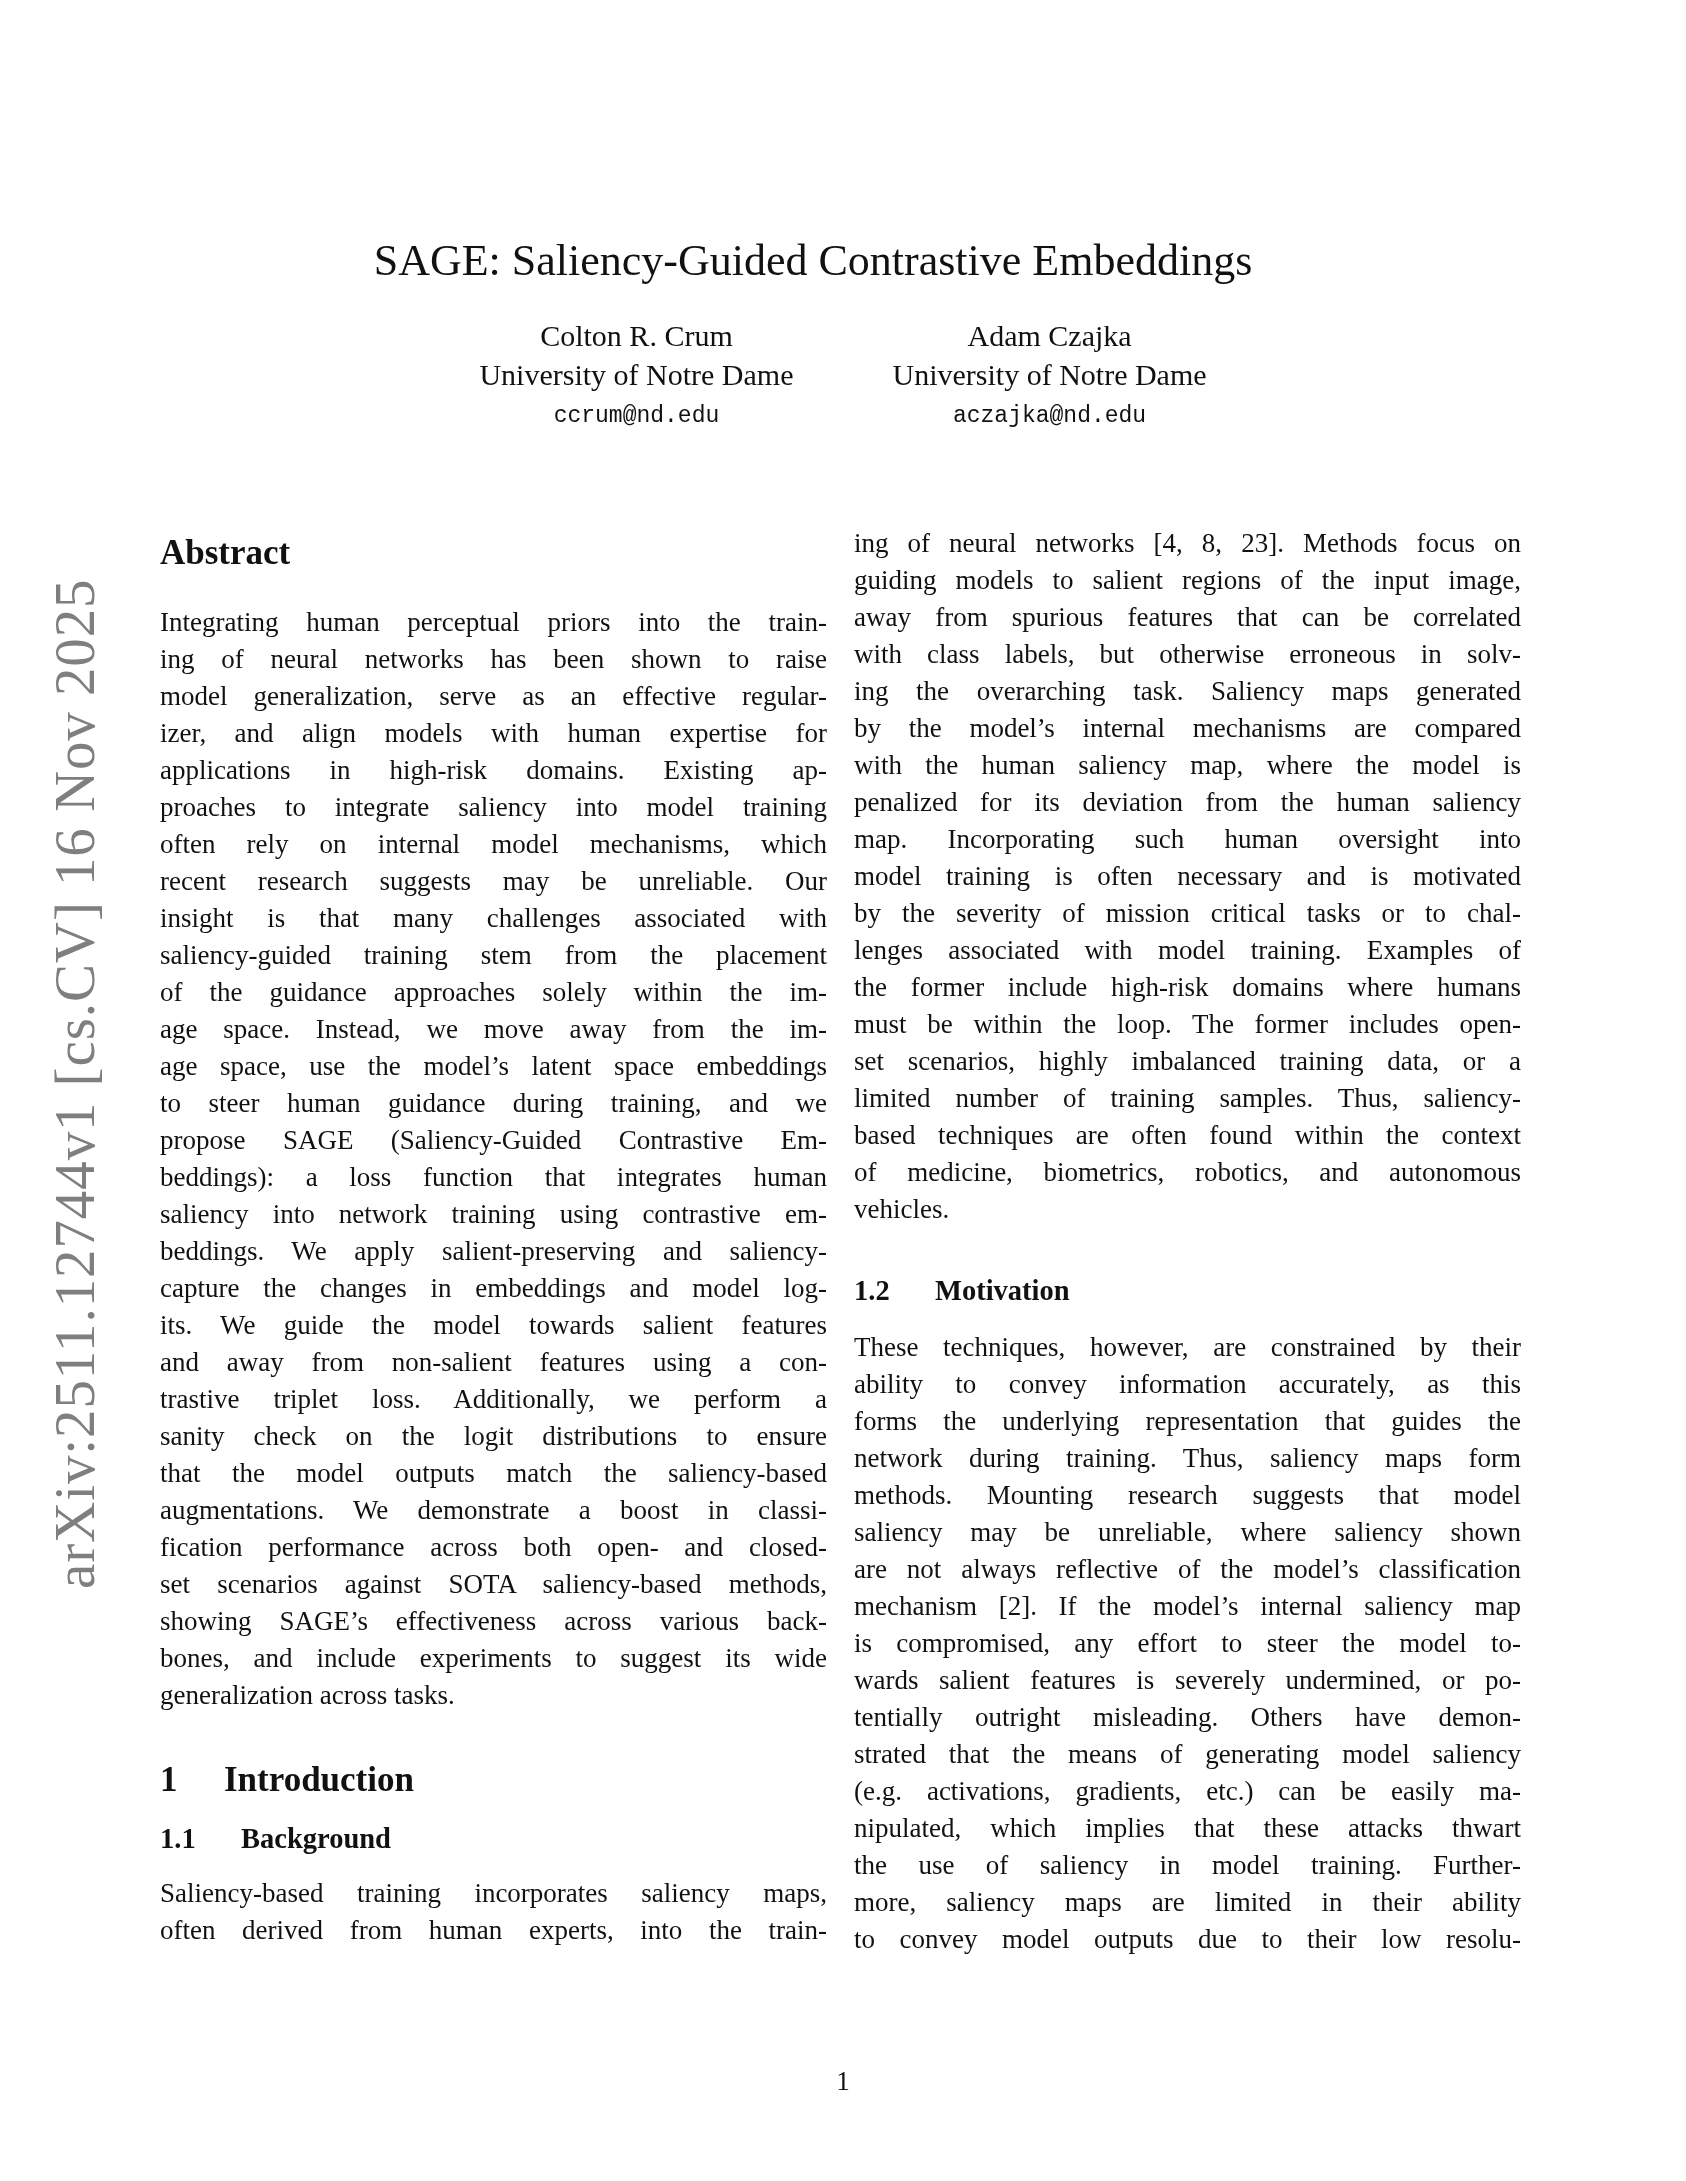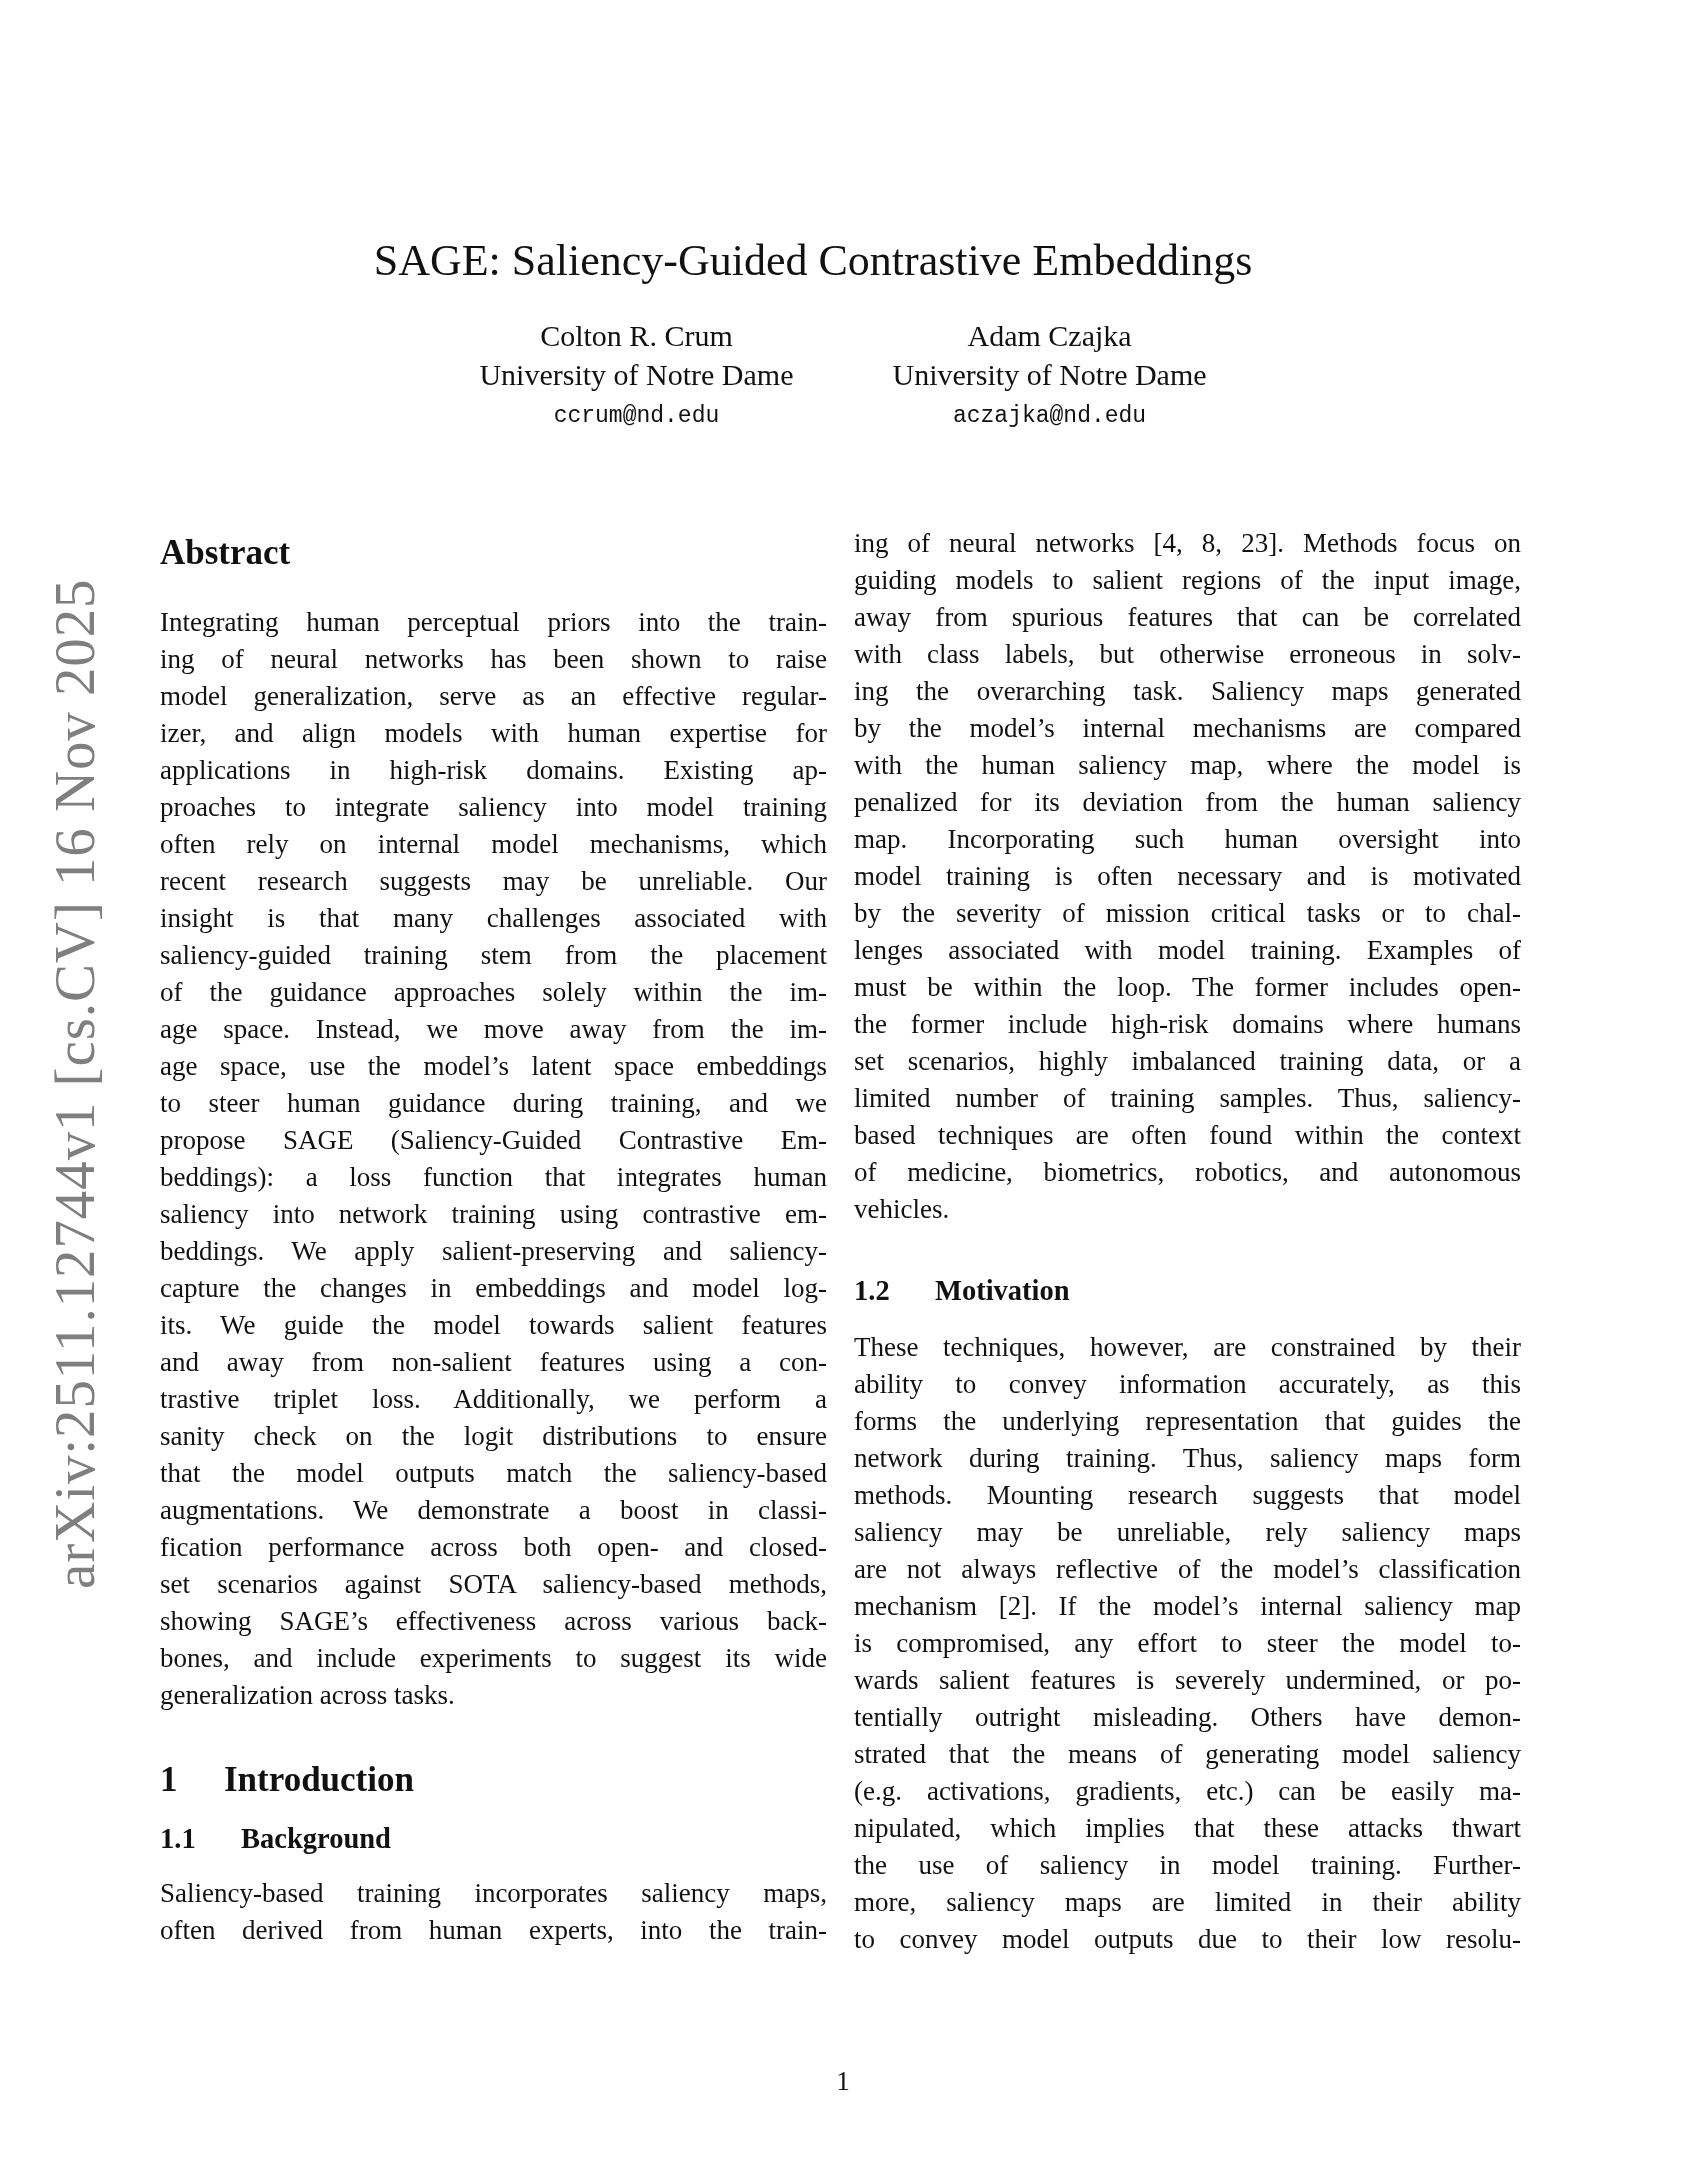--- a/index.html
+++ b/index.html
@@ -106,38 +106,38 @@
       <span class="line">away from spurious features that can be correlated</span>
       <span class="line">with class labels, but otherwise erroneous in solv-</span>
       <span class="line">ing the overarching task. Saliency maps generated</span>
       <span class="line">by the model’s internal mechanisms are compared</span>
       <span class="line">with the human saliency map, where the model is</span>
       <span class="line">penalized for its deviation from the human saliency</span>
       <span class="line">map.  Incorporating such human oversight into</span>
       <span class="line">model training is often necessary and is motivated</span>
       <span class="line">by the severity of mission critical tasks or to chal-</span>
       <span class="line">lenges associated with model training. Examples of</span>
+      <span class="line">the former include high-risk domains where humans</span>
       <span class="line">must be within the loop. The former includes open-</span>
-      <span class="line">the former include high-risk domains where humans</span>
       <span class="line">set scenarios, highly imbalanced training data, or a</span>
       <span class="line">limited number of training samples. Thus, saliency-</span>
       <span class="line">based techniques are often found within the context</span>
       <span class="line">of medicine, biometrics, robotics, and autonomous</span>
       <span class="line last">vehicles.</span>
     </div>
   <div class="subsec-heading right">
     <span class="num">1.2</span><span>Motivation</span>
   </div>
   <div id="motivation">
       <span class="line">These techniques, however, are constrained by their</span>
       <span class="line">ability to convey information accurately, as this</span>
       <span class="line">forms the underlying representation that guides the</span>
       <span class="line">network during training. Thus, saliency maps form</span>
       <span class="line">methods.  Mounting research suggests that model</span>
-      <span class="line">saliency may be unreliable, rely saliency maps</span>
+      <span class="line">saliency may be unreliable, where saliency shown</span>
       <span class="line">are not always reflective of the model’s classification</span>
       <span class="line">mechanism [2]. If the model’s internal saliency map</span>
       <span class="line">is compromised, any effort to steer the model to-</span>
       <span class="line">wards salient features is severely undermined, or po-</span>
       <span class="line">tentially outright misleading.  Others have demon-</span>
       <span class="line">strated that the means of generating model saliency</span>
       <span class="line">(e.g. activations, gradients, etc.) can be easily ma-</span>
       <span class="line">nipulated, which implies that these attacks thwart</span>
       <span class="line">the use of saliency in model training.  Further-</span>
       <span class="line">more, saliency maps are limited in their ability</span>

